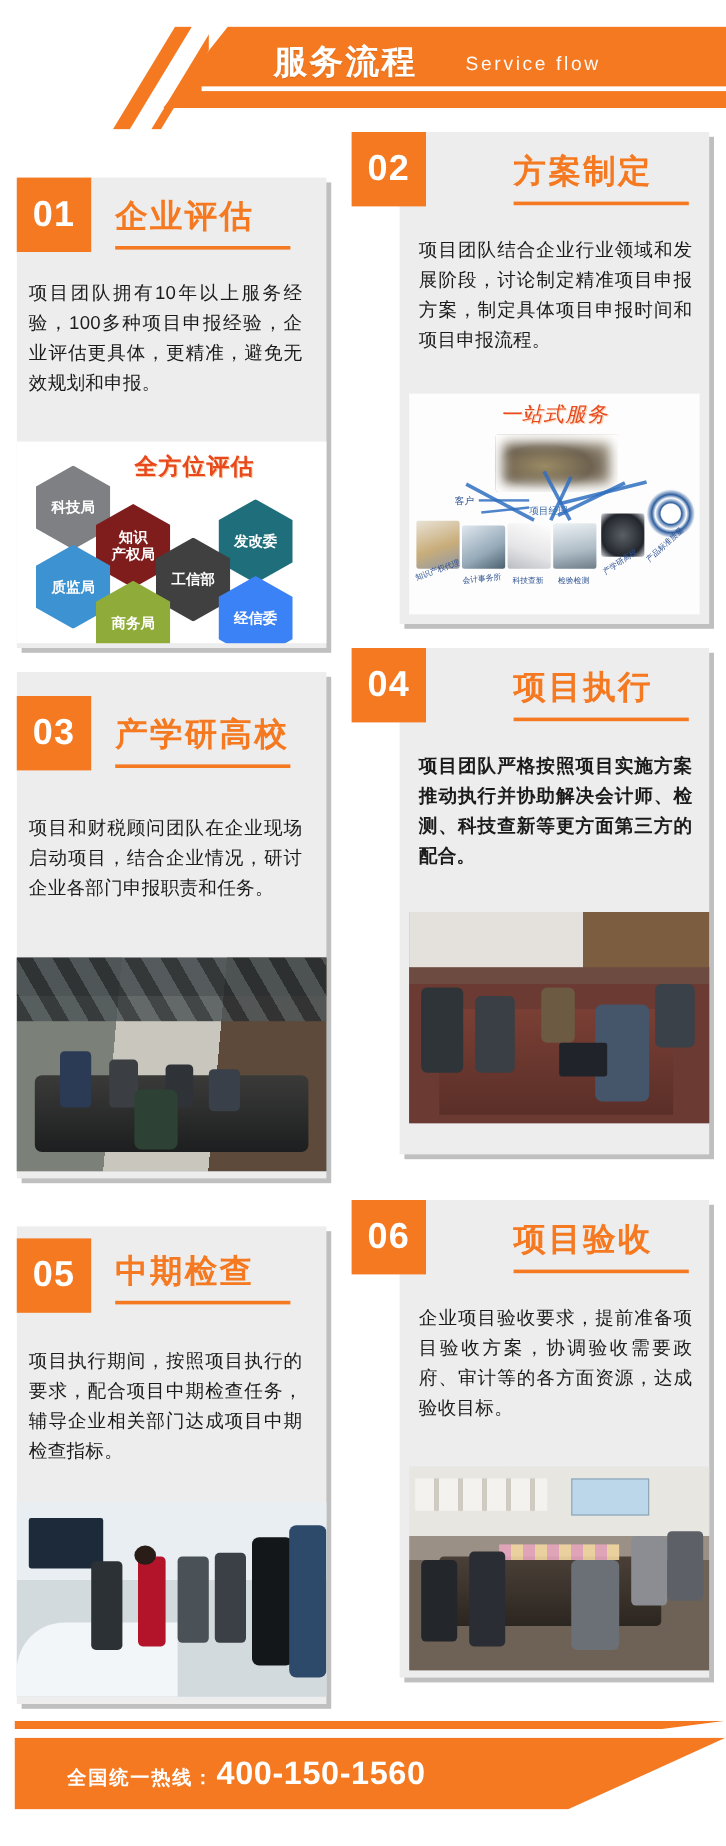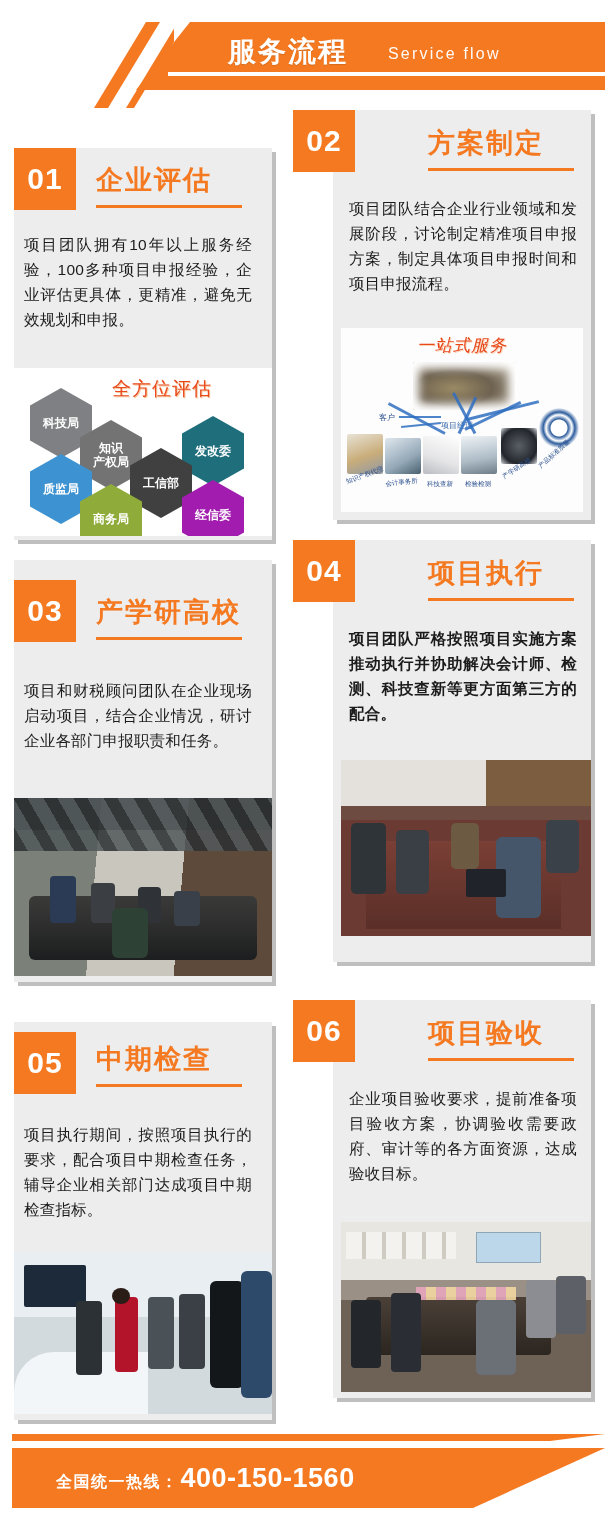--- a/index.html
+++ b/index.html
@@ -123,21 +123,21 @@
   .photo {
     position: absolute;
     overflow: hidden;
     background: #cfd3d6;
   }
 
   
   .hexfig { position: absolute; background: #ffffff; overflow: hidden; }
   .hexfig .hx-title {
     position: absolute;
-    font-size: 19px; font-weight: normal;
+    font-size: 19px; font-weight: bold;
     color: #E8481C;
     letter-spacing: 1px;
     text-shadow: 1px 1px 0 #f7c9a0;
     white-space: nowrap;
   }
   .hex {
     position: absolute;
     width: 62px; height: 70px;
     clip-path: polygon(50% 0, 100% 25%, 100% 75%, 50% 100%, 0 75%, 0 25%);
     display: flex; align-items: center; justify-content: center;
@@ -222,34 +222,34 @@
   <div class="badge" style="left:14px; top:148px;">01</div>
   <div class="card-title" style="left:96px; top:163px;">企业评估</div>
   <div class="card-title-rule" style="left:96px; top:205px; width:146px;"></div>
   <div class="card-body" style="left:24px; top:232px; width:228px;">项目团队拥有10年以上服务经验，100多种项目申报经验，企业评估更具体，更精准，避免无效规划和申报。</div>
 
   <div class="hexfig" style="left:14px; top:368px; width:258px; height:168px;">
     <div class="hx-title" style="left:98px; top:8px;">全方位评估</div>
     <div class="hex" style="left:16px; top:20px; background:#7E8083;">
       <span>科技局</span>
     </div>
-    <div class="hex" style="left:66px; top:52px; background:#737373; white-space:pre-line;justify-content:center;">
+    <div class="hex" style="left:66px; top:52px; background:#7f1d1d; white-space:pre-line;justify-content:center;">
       <span>知识
 产权局</span>
     </div>
     <div class="hex" style="left:168px; top:48px; background:#1F6E7C;">
       <span>发改委</span>
     </div>
     <div class="hex" style="left:16px; top:86px; background:#3D92D1;">
       <span>质监局</span>
     </div>
     <div class="hex" style="left:116px; top:80px; background:#404040;">
       <span>工信部</span>
     </div>
-    <div class="hex" style="left:168px; top:112px; background:#a21caf;text-align:center;">
+    <div class="hex" style="left:168px; top:112px; background:#3b82f6;text-align:center;">
       <span>经信委</span>
     </div>
     <div class="hex" style="left:66px; top:116px; background:#8FAC3A;">
       <span>商务局</span>
     </div>
   </div>
 
   <div class="card" style="left:333px; top:110px; width:258px; height:410px;">
   </div>
   <div class="badge" style="left:293px; top:110px;">02</div>

